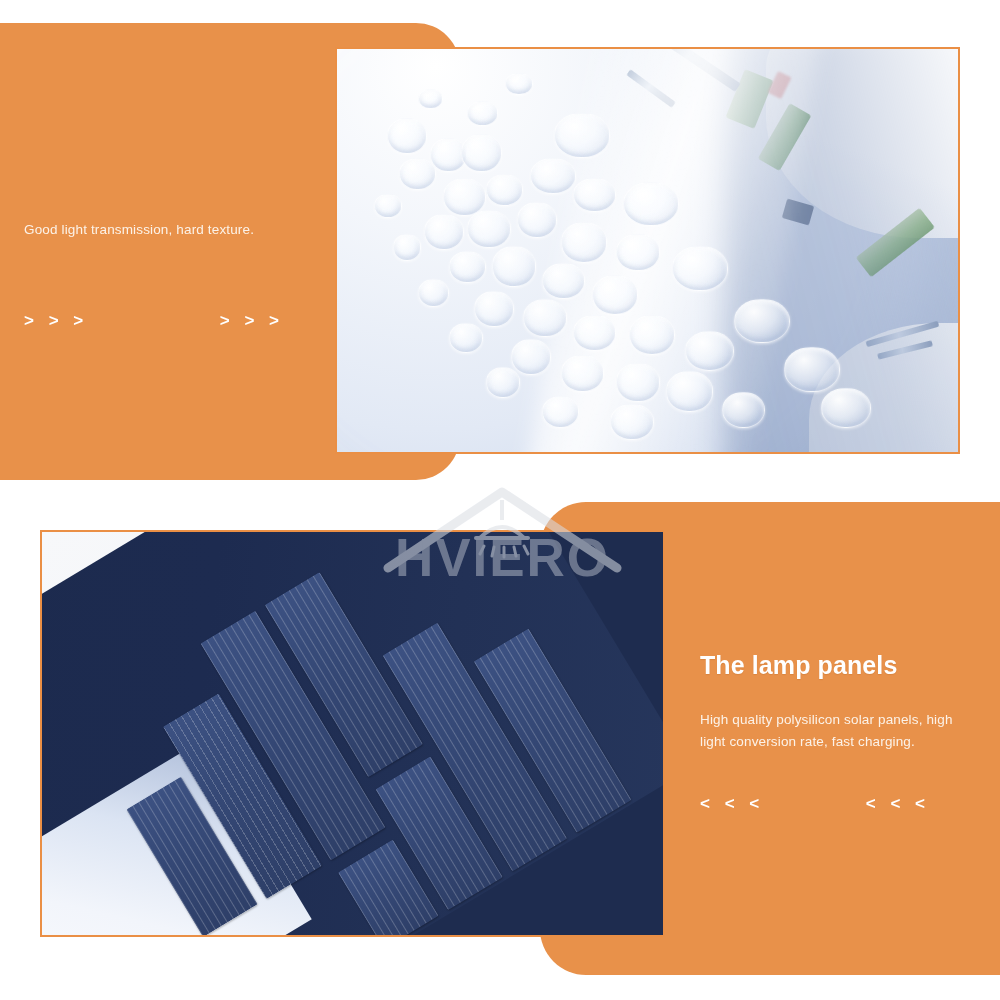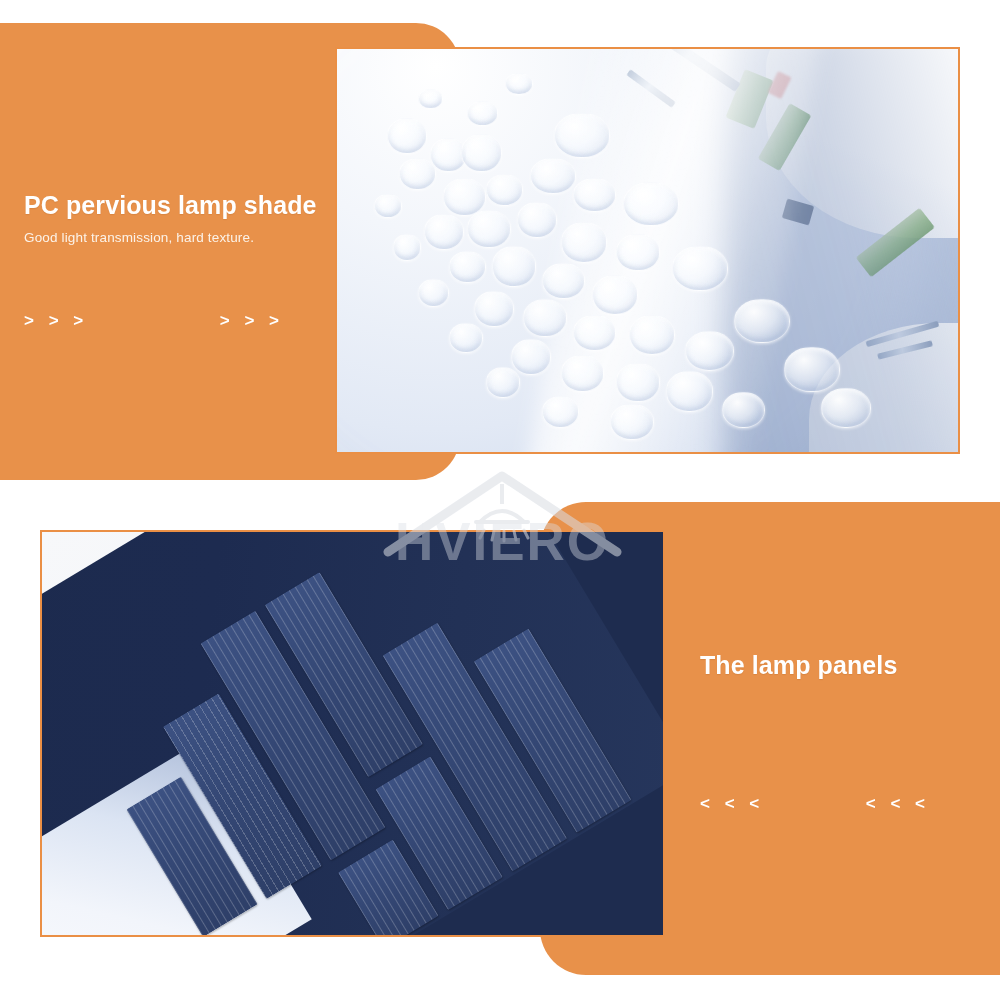--- a/index.html
+++ b/index.html
@@ -123,34 +123,34 @@
   .txt-block { position:absolute; color:#ffffff; }
   #txt-top    { left:24px; top:190px; width:330px; }
   #txt-bottom { left:700px; top:650px; width:280px; }
 
   .feat-title {
     font-size:25px; font-weight:bold; letter-spacing:.1px;
     color:#ffffff; line-height:1.2; white-space:nowrap;
     text-shadow:0 1px 1px rgba(150,85,30,.18);
   }
   .feat-sub {
-    margin-top:7px; font-size:13.5px; font-weight:400; line-height:1.62;
+    margin-top:29px; font-size:13.5px; font-weight:400; line-height:1.62;
     color:#fdf6ee; opacity:.97; letter-spacing:.15px;
   }
   .arrows-row {
     position:absolute; display:flex; width:100%;
     color:#ffffff; font-size:17px; font-weight:bold; letter-spacing:5px;
   }
   #arrows-top    { left:24px; top:312px; width:260px; justify-content:space-between; }
   #arrows-bottom { left:700px; top:795px; width:230px; justify-content:space-between; }
   .arrow-group { line-height:1; user-select:none; }
 
   
   #watermark {
-    position:absolute; left:370px; top:460px; width:265px; height:110px;
+    position:absolute; left:370px; top:476px; width:265px; height:110px;
     pointer-events:none; opacity:.55;
   }
   #watermark svg { width:100%; height:100%; display:block; }
   .wm-text {
     position:absolute; left:0; bottom:2px; width:100%; text-align:center;
     font-size:53px; font-weight:bold; letter-spacing:2px;
     color:#d9dde3; opacity:.75; line-height:1;
   }
 </style>
 </head>
@@ -224,21 +224,20 @@
         <div class="dimple" style="left:13%; top:57%; width:5%;  height:7%;"></div>
         <div class="dimple" style="left:18%; top:68%; width:5.5%;height:7.5%;"></div>
         <div class="dimple" style="left:24%; top:79%; width:5.5%;height:7.5%;"></div>
         <div class="dimple" style="left:27%; top:6%;  width:4.5%;height:5.5%;"></div>
         <div class="dimple" style="left:13%; top:10%; width:4%;  height:5%;"></div>
       </div>
     </div>
   </div>
 
   <div class="txt-block" id="txt-top">
-    <div class="feat-title">PC pervious lamp shade</div>
     <div class="feat-sub">Good light transmission, hard texture.</div>
   </div>
 
   <div class="arrows-row" id="arrows-top">
     <span class="arrow-group">&gt; &gt; &gt;</span>
     <span class="arrow-group">&gt; &gt; &gt;</span>
   </div>
 
   <div class="panel-orange" id="panel-bottom"></div>
 
@@ -259,20 +258,21 @@
         <div class="cell" style="left:30%; top:74%; width:12%; height:24%;"></div>
         <div class="cell" style="left:44%; top:60%; width:12%; height:38%;"></div>
         <div class="cell" style="left:58%; top:30%; width:12%; height:68%;"></div>
         <div class="cell" style="left:72%; top:44%; width:12%; height:54%;"></div>
       </div>
     </div>
   </div>
 
   <div class="txt-block" id="txt-bottom">
     <div class="feat-title">The lamp panels</div>
+    <div class="feat-sub">High quality polysilicon solar panels, high light conversion rate, fast charging.</div>
   </div>
 
   <div class="arrows-row" id="arrows-bottom">
     <span class="arrow-group">&lt; &lt; &lt;</span>
     <span class="arrow-group">&lt; &lt; &lt;</span>
   </div>
 
   <div id="watermark">
     <svg viewBox="0 0 265 110">
       <path d="M18 92 L132 16 L247 92" fill="none" stroke="#d9dde3" stroke-width="9" stroke-linejoin="round" stroke-linecap="round"></path>

